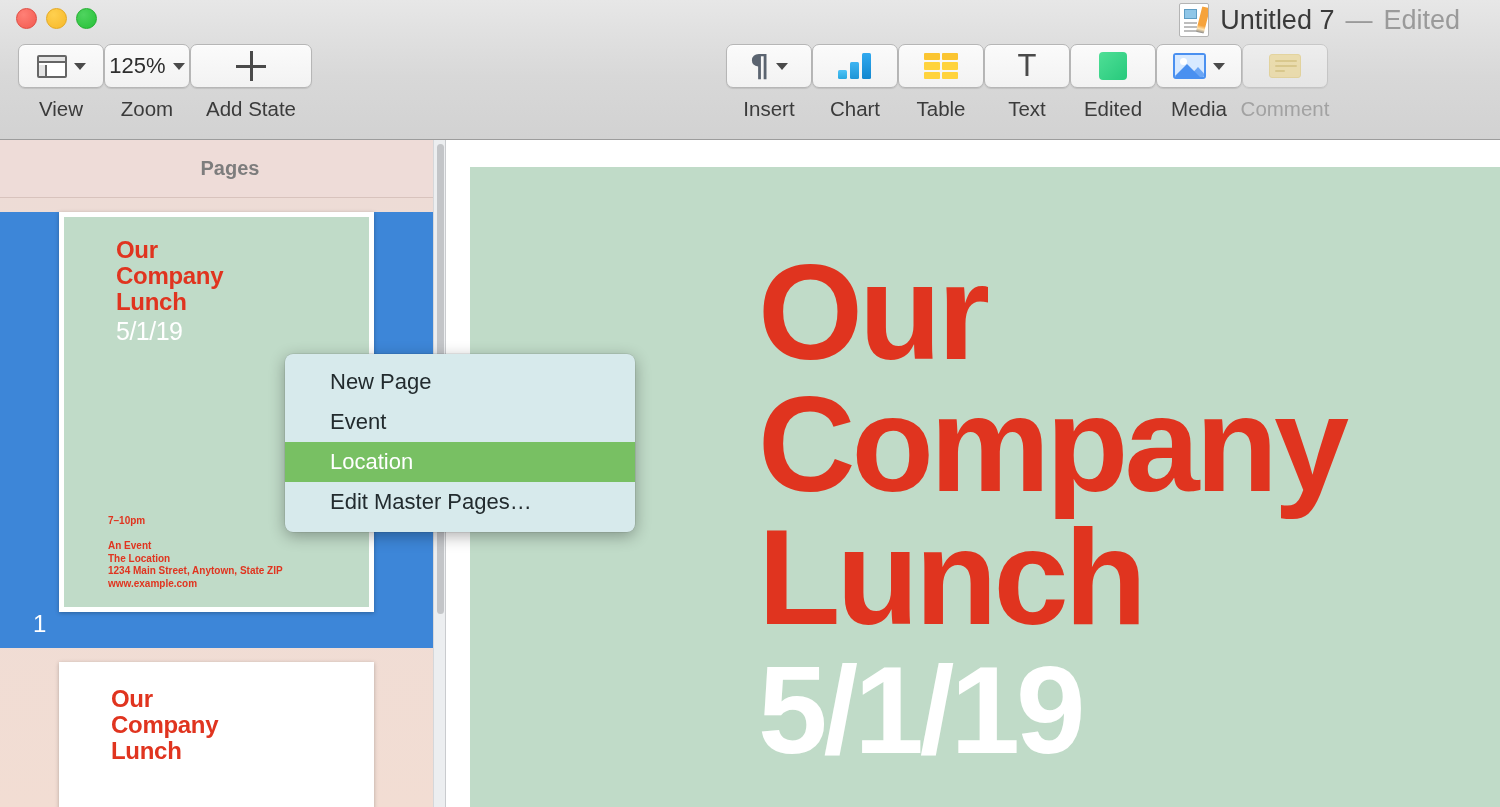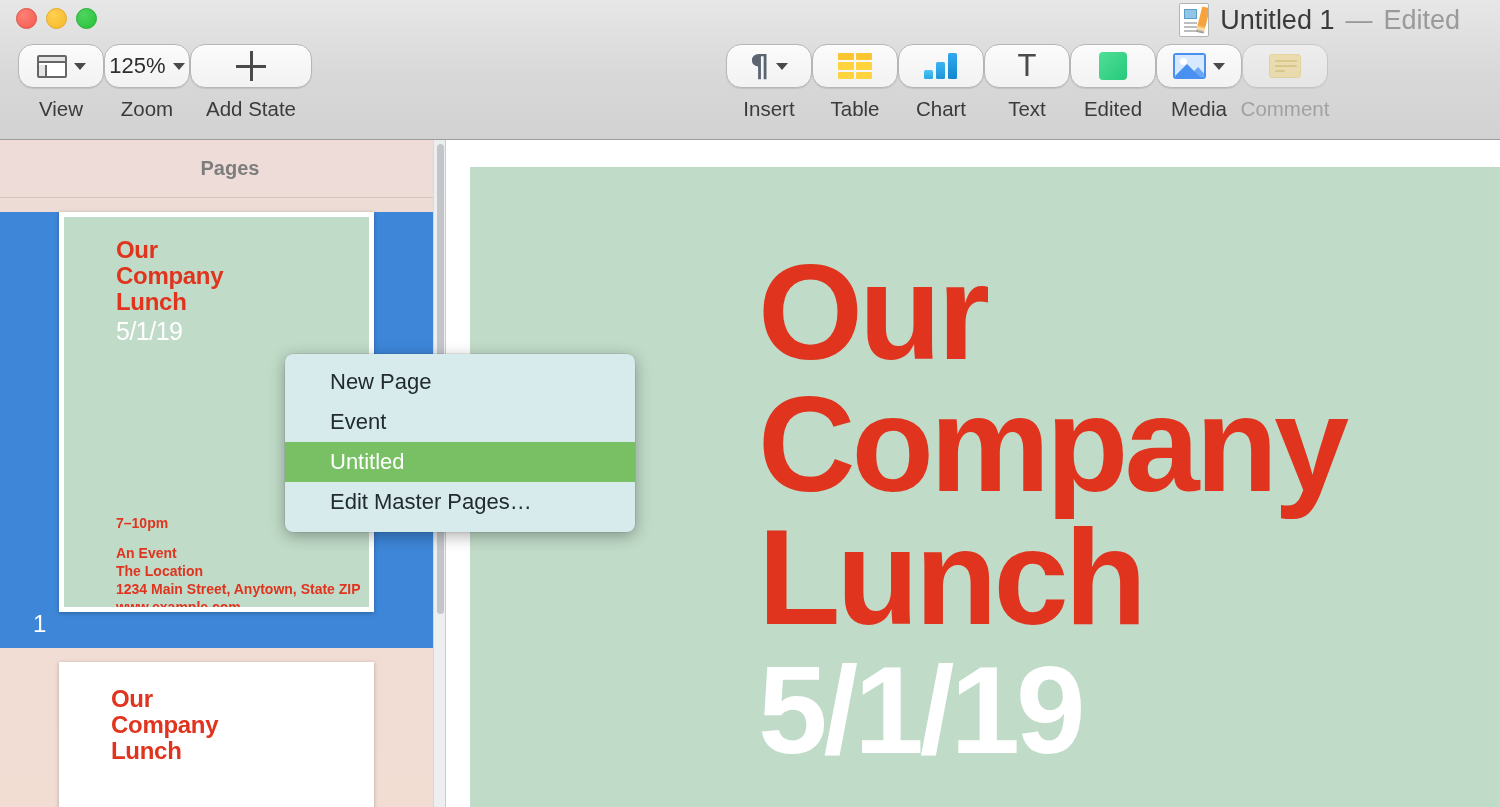--- a/index.html
+++ b/index.html
@@ -56,21 +56,21 @@
   .tb-group { position: absolute; display: flex; align-items: flex-start; }
   .tb-item {
     display: flex; flex-direction: column; align-items: center;
     width: 86px;
   }
   .tb-item.wide { width: 122px; }
   .tb-btn {
     height: 44px; min-width: 86px;
     background: linear-gradient(to bottom, #fbfbfb, #f2f2f2);
     border: 1px solid #b6b6b6;
-    border-radius: 15px;
+    border-radius: 7px;
     display: flex; align-items: center; justify-content: center; gap: 7px;
     box-shadow: 0 1px 0 rgba(255,255,255,.7) inset, 0 1px 1px rgba(0,0,0,.10);
   }
   .tb-btn.wide { min-width: 122px; }
   .tb-label { margin-top: 9px; font-size: 20.5px; color: #3b3b3b; }
   .tb-item.disabled .tb-btn { opacity: .55; }
   .tb-item.disabled .tb-label { color: #a2a2a2; }
 
   .chev { width: 0; height: 0; border-left: 6.5px solid transparent; border-right: 6.5px solid transparent;
           border-top: 7.5px solid #4a4a4a; }
@@ -156,22 +156,22 @@
   .th-title {
     position: absolute; left: 52px; top: 20px;
     font-size: 24px; font-weight: 700; line-height: 1.08;
     color: #e0341f; letter-spacing: -.3px;
   }
   .th-date {
     position: absolute; left: 52px; top: 100px;
     font-size: 25px; font-weight: 500; color: #ffffff; letter-spacing: -.5px;
   }
   .th-small {
-    position: absolute; left: 52px; top: 298px;
-    color: #e0341f; font-size: 14px; font-weight: 700; line-height: 1.28;
+    position: absolute; left: 44px; top: 298px;
+    color: #e0341f; font-size: 10px; font-weight: 700; line-height: 1.28;
   }
   .th-small .gap { display: block; height: 12px; }
 
   
   .sb-scroll {
     position: absolute; left: 433px; top: 140px; width: 13px; height: 667px;
     background: #eceef0; border-left: 1px solid #d5d7da; border-right: 1px solid #c9cbce;
   }
   .sb-scroll .knob {
     position: absolute; left: 3px; top: 4px; width: 7px; height: 470px;
@@ -229,21 +229,21 @@
       <div class="light yellow"></div>
       <div class="light green"></div>
     </div>
 
     <div class="doc-title">
       <div class="doc-icon">
         <div class="pg-blue"></div>
           <div class="pg-lines"></div>
           <div class="pencil"></div>
       </div>
-      <span>Untitled 1</span>
+      <span>Untitled 7</span>
       <span class="dash">—</span>
       <span class="edited">Edited</span>
     </div>
 
     <div class="tb-group" style="left:18px; top:44px;">
 
       <div class="tb-item">
         <div class="tb-btn">
           <span class="ic-view">
             <span class="vtop"></span>
@@ -271,45 +271,45 @@
     </div>
 
     <div class="tb-group" style="left:726px; top:44px;">
 
       <div class="tb-item">
         <div class="tb-btn">
           <span class="ic-pilcrow">¶</span>
           <span class="chev"></span>
         </div>
         <div class="tb-label">Insert</div>
+      </div>
+
+      <div class="tb-item">
+        <div class="tb-btn">
+          <span class="ic-chart">
+            <b class="b1"></b>
+              <b class="b2"></b>
+              <b class="b3"></b>
+          </span>
+        </div>
+        <div class="tb-label">Chart</div>
       </div>
 
       <div class="tb-item">
         <div class="tb-btn">
           <span class="ic-table">
             <i class="hdr"></i>
               <i class="hdr"></i>
               <i></i>
               <i></i>
               <i></i>
               <i></i>
           </span>
         </div>
         <div class="tb-label">Table</div>
-      </div>
-
-      <div class="tb-item">
-        <div class="tb-btn">
-          <span class="ic-chart">
-            <b class="b1"></b>
-              <b class="b2"></b>
-              <b class="b3"></b>
-          </span>
-        </div>
-        <div class="tb-label">Chart</div>
       </div>
 
       <div class="tb-item">
         <div class="tb-btn">
           <span class="ic-text">T</span>
         </div>
         <div class="tb-label">Text</div>
       </div>
 
       <div class="tb-item">
@@ -381,17 +381,17 @@
   <div class="canvas">
     <div class="page-surface">
       <div class="doc-heading">Our<br>Company<br>Lunch</div>
       <div class="doc-date">5/1/19</div>
     </div>
   </div>
 
   <div class="ctx-menu">
     <div class="ctx-item">New Page</div>
     <div class="ctx-item">Event</div>
-    <div class="ctx-item highlight">Untitled</div>
+    <div class="ctx-item highlight">Location</div>
     <div class="ctx-item">Edit Master Pages…</div>
   </div>
 
 </div>
 
 </body></html>

